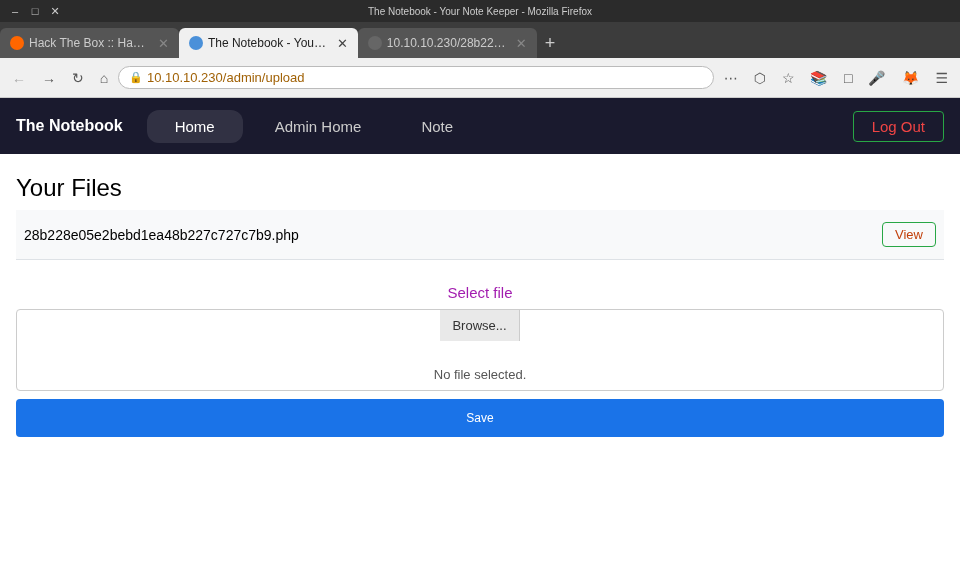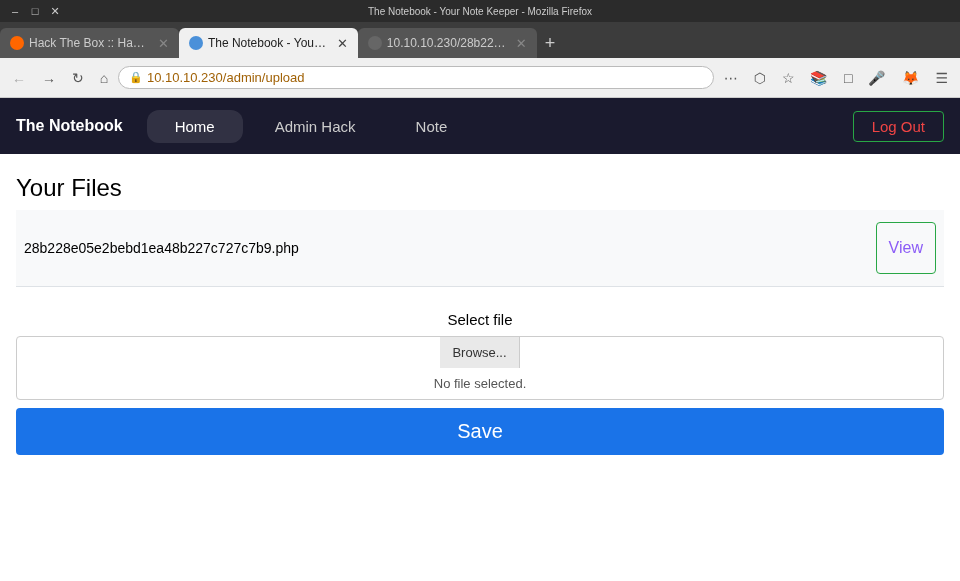--- a/index.html
+++ b/index.html
@@ -212,38 +212,38 @@
     }
     .files-table td {
       padding: 12px 8px;
     }
     .files-table tr:nth-child(odd) {
       background: #f8f9fa;
     }
     .view-btn {
       border: 1px solid #28a745;
       background: transparent;
-      color: #8b5cf6;
-      padding: 16px 12px;
-      border-radius: 4px;
-      font-size: 16px;
+      color: #c2410c;
+      padding: 4px 12px;
+      border-radius: 4px;
+      font-size: 13px;
       cursor: pointer;
       float: right;
     }
 
     
     .upload-section {
       text-align: center;
       margin-top: 8px;
     }
     .upload-label {
       display: block;
       margin-bottom: 8px;
       font-size: 15px;
-      color: #000000;
+      color: #a21caf;
     }
     .file-input-row {
       display: flex;
       align-items: center;
       border: 1px solid #ccc;
       border-radius: 4px;
       overflow: hidden;
       margin-bottom: 8px;
       flex-direction: column;
     }
@@ -255,28 +255,29 @@
       font-size: 13px;
       cursor: pointer;
       color: #333;
     }
     .file-input-label {
       padding: 8px 12px;
       color: #555;
       font-size: 13px;
       flex: 1;
       text-align: left;
+      margin-top: 18px;
     }
     .save-btn {
       width: 100%;
       background: #1a73e8;
       color: #fff;
       border: none;
       padding: 12px;
-      font-size: 20px;
+      font-size: 12px;
       border-radius: 4px;
       cursor: pointer;
     }
   </style>
 </head>
 <body>
 
 <div class="browser-chrome">
 
   <div class="title-bar">
@@ -326,21 +327,21 @@
       <button class="toolbar-btn">🎤</button>
       <button class="toolbar-btn" style="color:#ff6600;">🦊</button>
       <button class="toolbar-btn">☰</button>
     </div>
   </div>
 
   <nav class="navbar">
     <a class="navbar-brand">The Notebook</a>
     <div class="navbar-links">
       <a class="nav-link active">Home</a>
-      <a class="nav-link">Admin Hack</a>
+      <a class="nav-link">Admin Home</a>
       <a class="nav-link">Note</a>
     </div>
     <div class="navbar-right">
       <button class="logout-btn">Log Out</button>
     </div>
   </nav>
 
   <div class="content">
     <h1 class="page-title">Your Files</h1>
 

